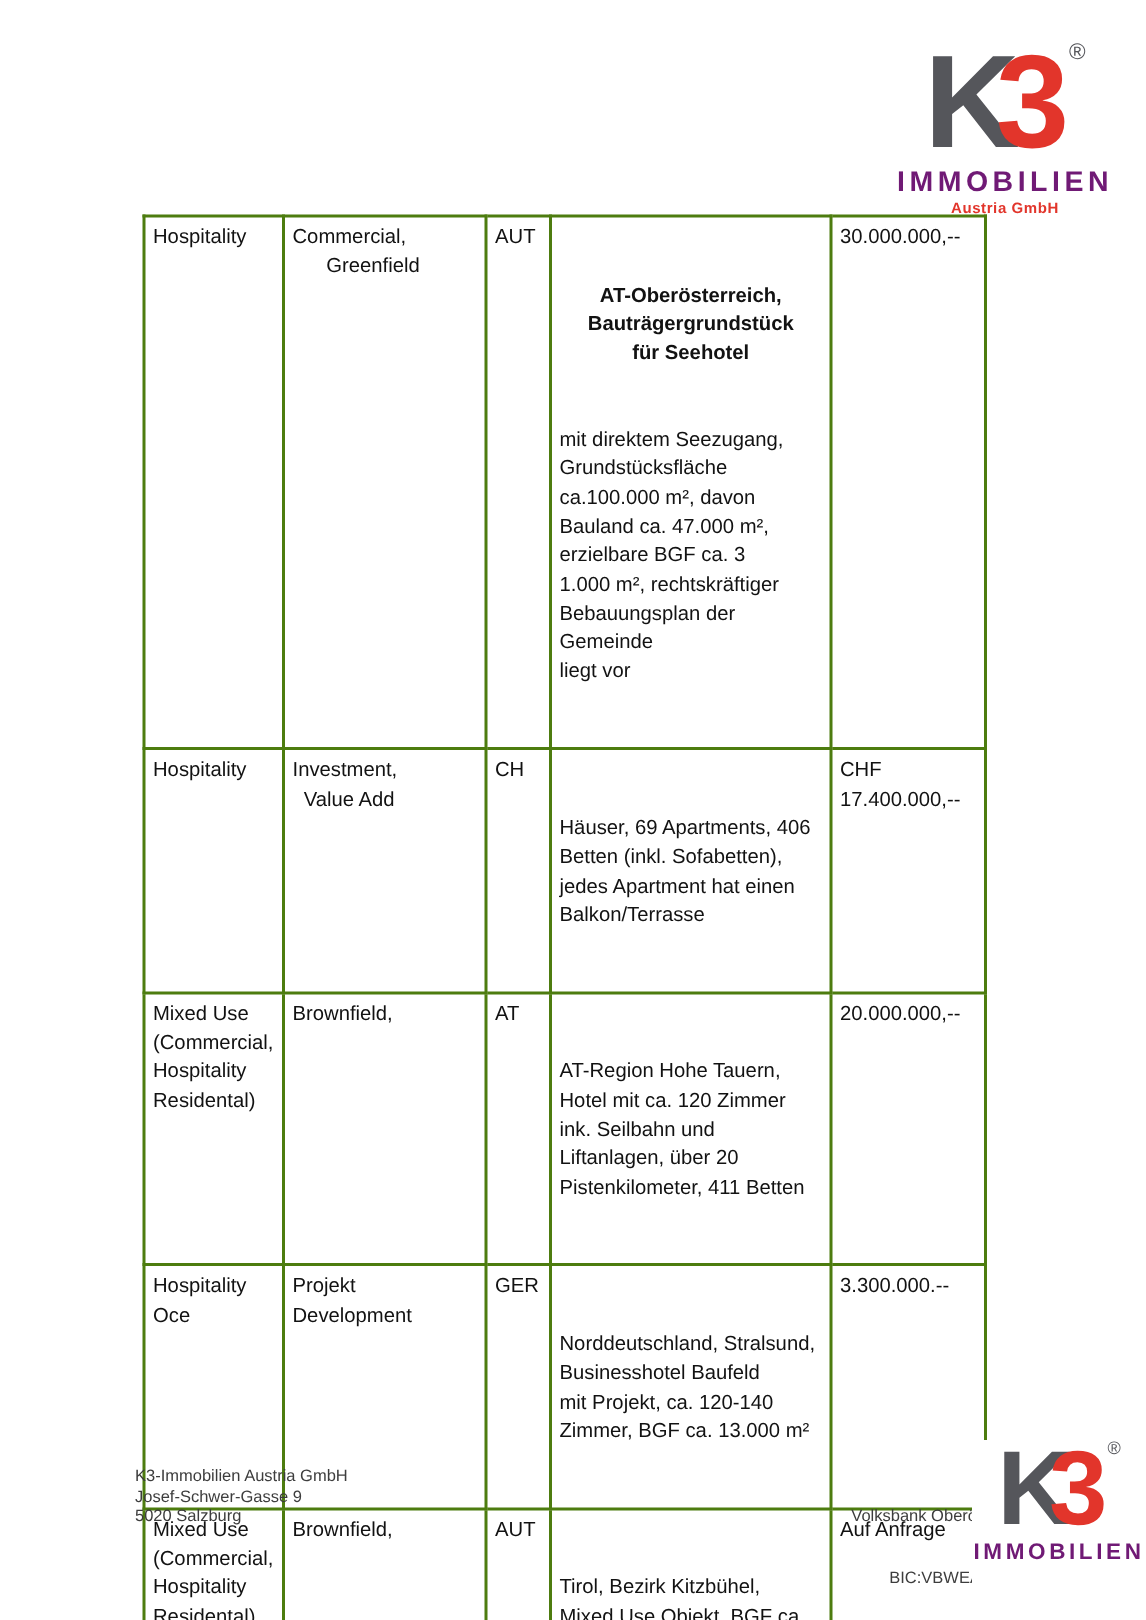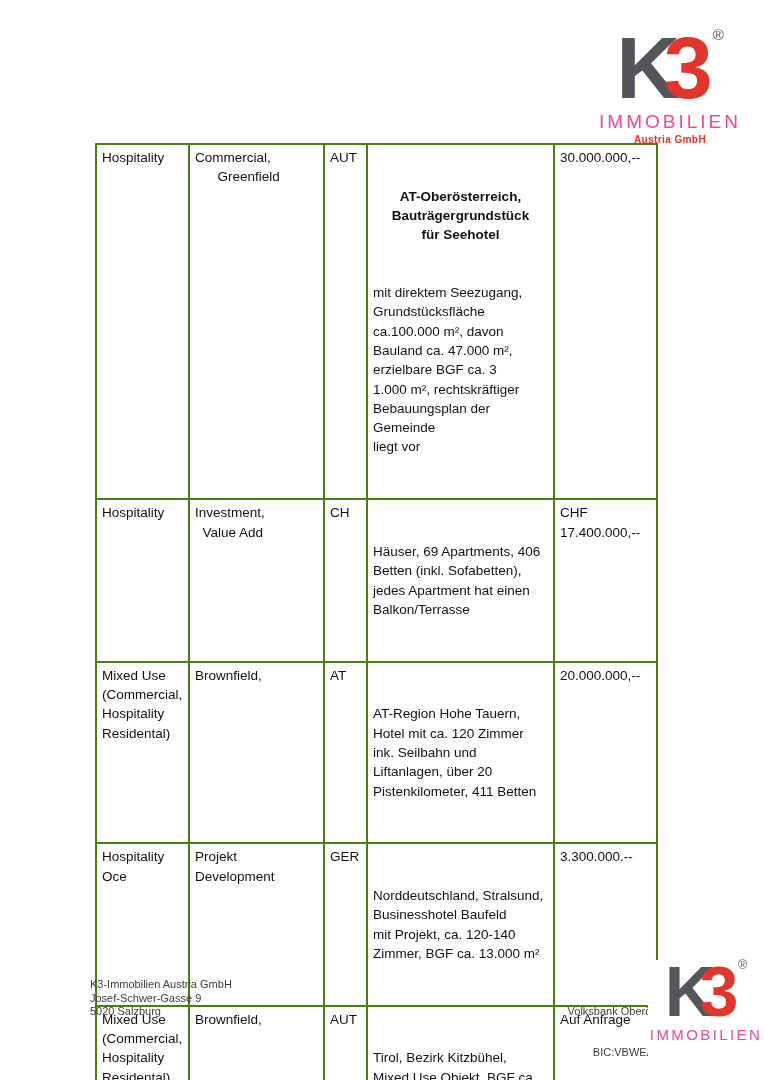--- a/index.html
+++ b/index.html
@@ -15,21 +15,21 @@
   .header-logo{top:28px;left:590px;width:160px;}
   .footer-logo{top:960px;left:648px;width:116px;height:120px;}
   .k3mark{line-height:0.92;white-space:nowrap;}
   .k3mark .k{font-weight:bold;color:#55565b;letter-spacing:-6px;}
   .k3mark .three{font-weight:bold;color:#e2352b;margin-left:-10px;}
   .k3mark .reg{color:#55565b;vertical-align:top;font-weight:normal;}
   .header-logo .k3mark{font-size:88px;}
   .header-logo .reg{font-size:15px;}
   .footer-logo .k3mark{font-size:70px;}
   .footer-logo .reg{font-size:12px;}
-  .immo{color:#ec4899;font-weight:400;}
+  .immo{color:#701a75;font-weight:700;}
   .header-logo .immo{font-size:19px;letter-spacing:3px;margin-top:2px;}
   .footer-logo .immo{font-size:15px;letter-spacing:2.4px;margin-top:2px;}
   .austria{color:#e2352b;font-size:10px;font-weight:bold;margin-top:1px;letter-spacing:0.4px;}
 
   
   table.offers{
     position:absolute;left:95px;top:143px;width:561px;
     border-collapse:collapse;table-layout:fixed;
   }
   table.offers td{

